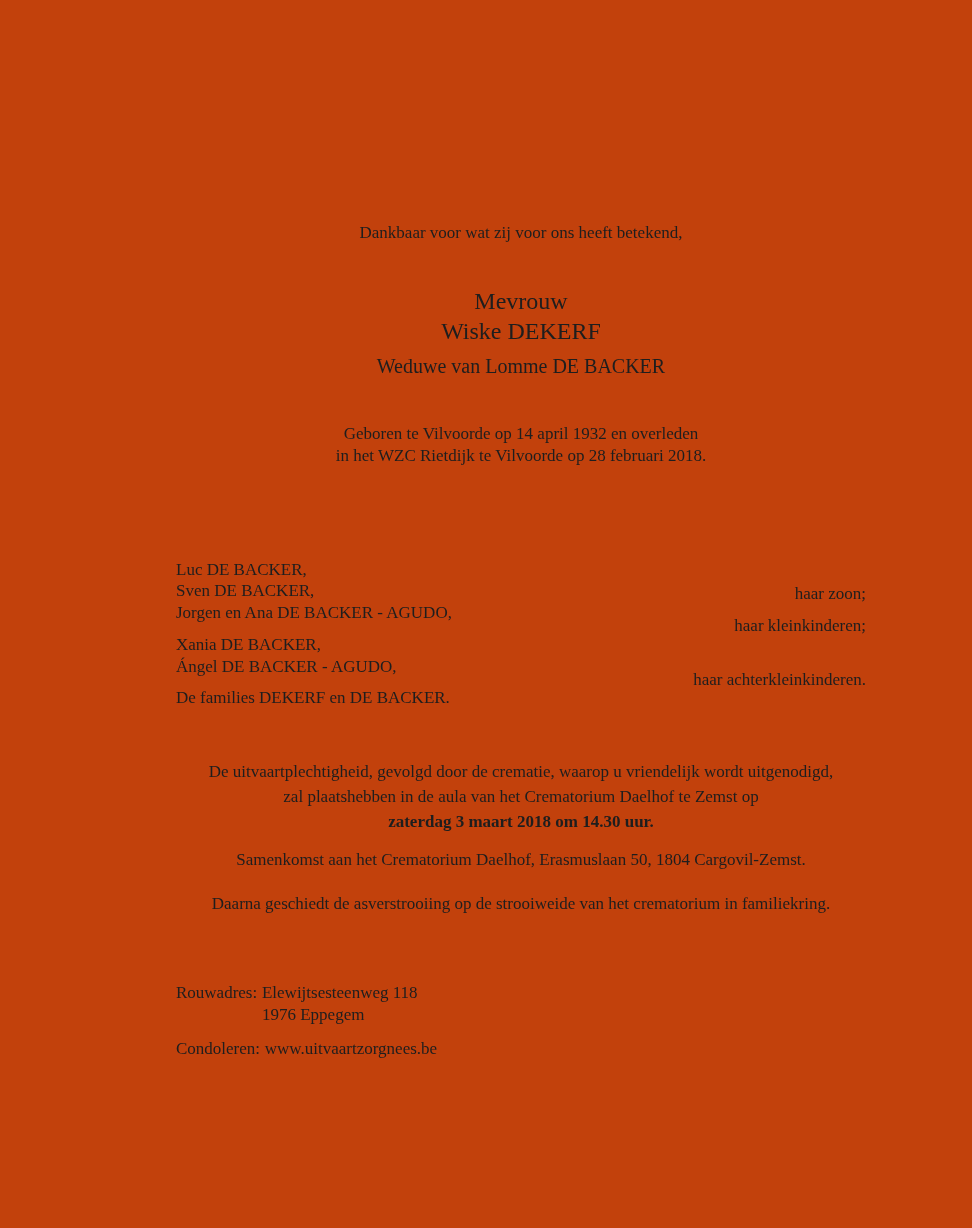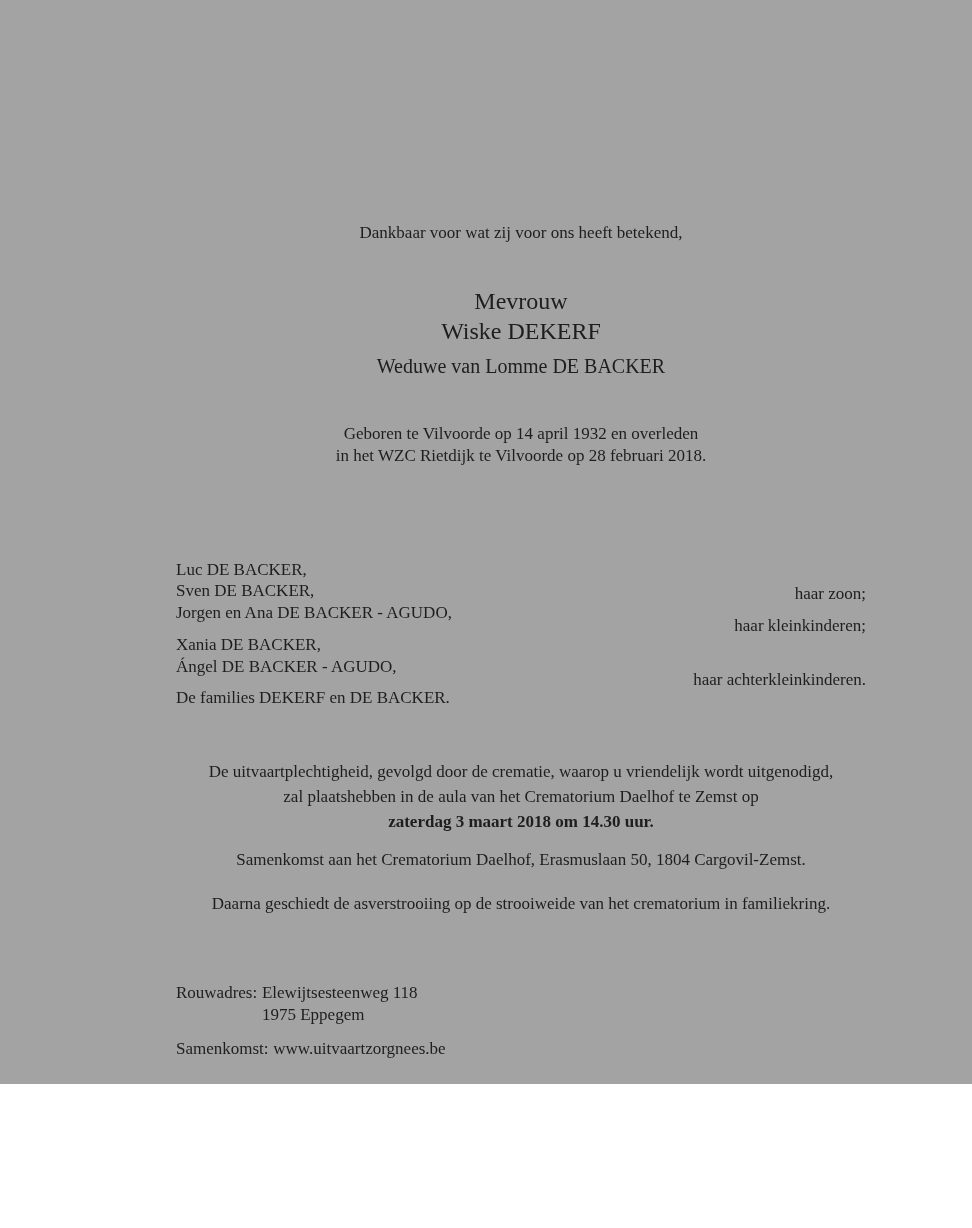--- a/index.html
+++ b/index.html
@@ -1,20 +1,20 @@
 <!DOCTYPE html>
 <html><head>
 <meta charset="utf-8">
 <style>
   html, body { margin: 0; padding: 0; background: #ffffff; }
   .page {
     position: relative;
     width: 972px;
-    height: 1084px;
-    background: #a3a3a3;
+    height: 1228px;
+    background: #c2410c;
     font-family: "Liberation Serif", "DejaVu Serif", serif;
     color: #1e1e1e;
     overflow: hidden;
   }
   .col {
     position: absolute;
     left: 176px;
     top: 0;
     width: 690px;
     height: 100%;
@@ -116,27 +116,27 @@
 
     <div class="blk center gathering">Samenkomst aan het Crematorium Daelhof, Erasmuslaan 50, 1804 Cargovil-Zemst.</div>
 
     <div class="blk center scatter">Daarna geschiedt de asverstrooiing op de strooiweide van het crematorium in familiekring.</div>
 
     <div class="blk addr">
       <div class="label-flex">
         <span>Rouwadres:</span>
         <span class="addr-lines">
           <span class="addr-line">Elewijtsesteenweg 118</span>
-          <span class="addr-line">1975 Eppegem</span>
+          <span class="addr-line">1976 Eppegem</span>
         </span>
       </div>
     </div>
 
     <div class="blk condole">
       <div class="label-flex">
-        <span>Samenkomst:</span>
+        <span>Condoleren:</span>
         <span>www.uitvaartzorgnees.be</span>
       </div>
     </div>
 
 
   </div>
 </div>
 
 </body></html>

